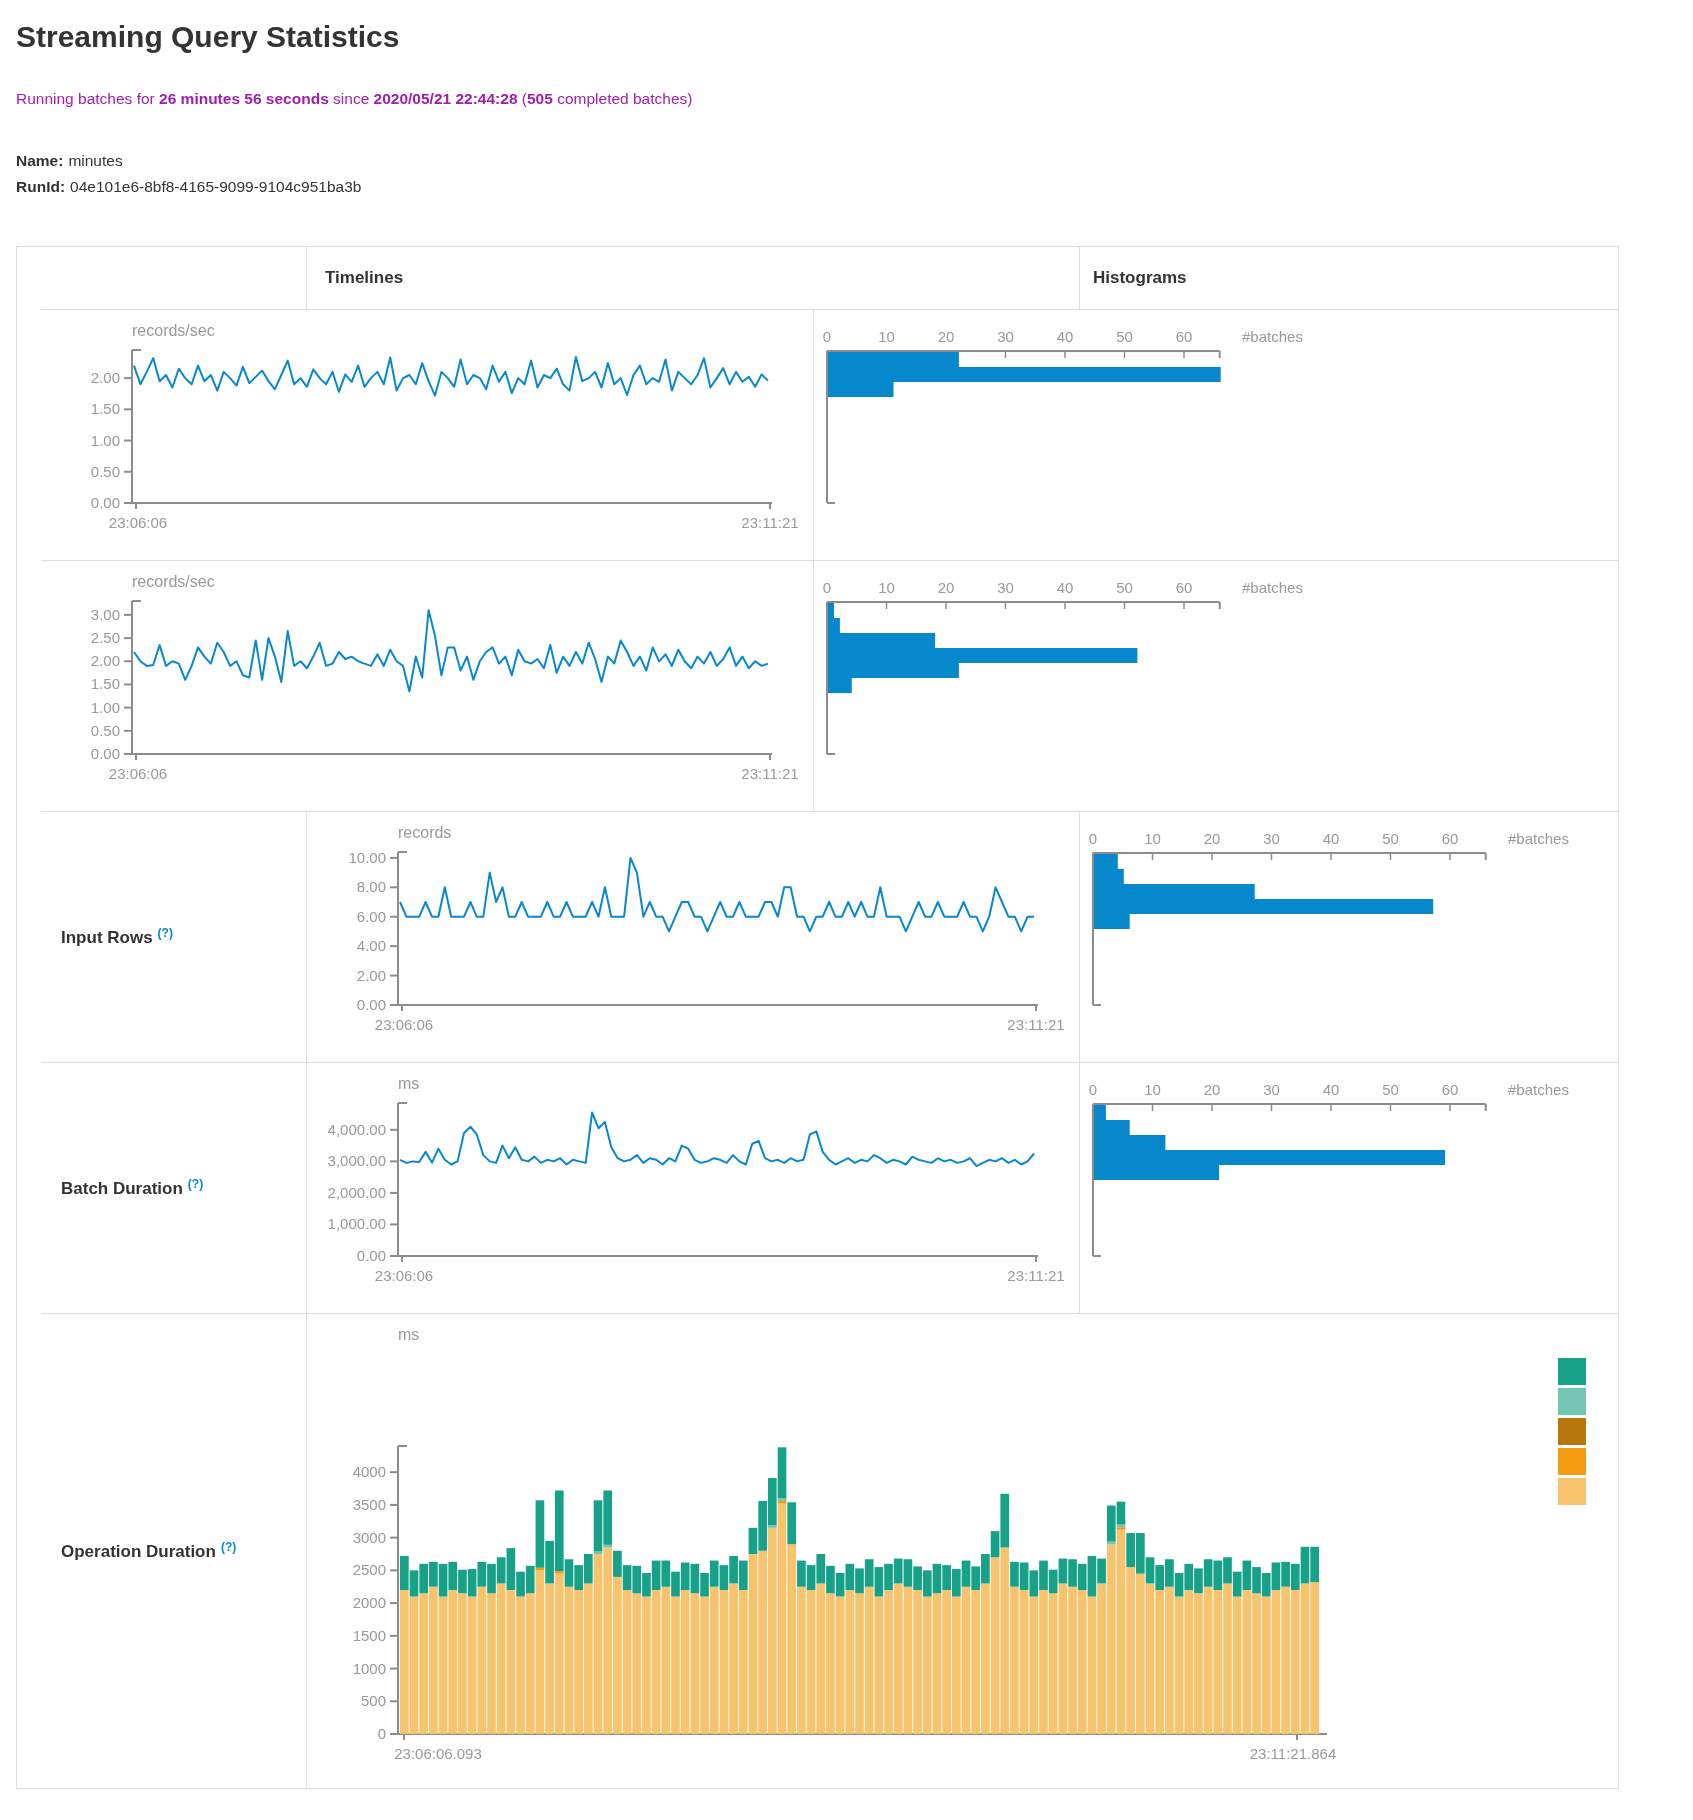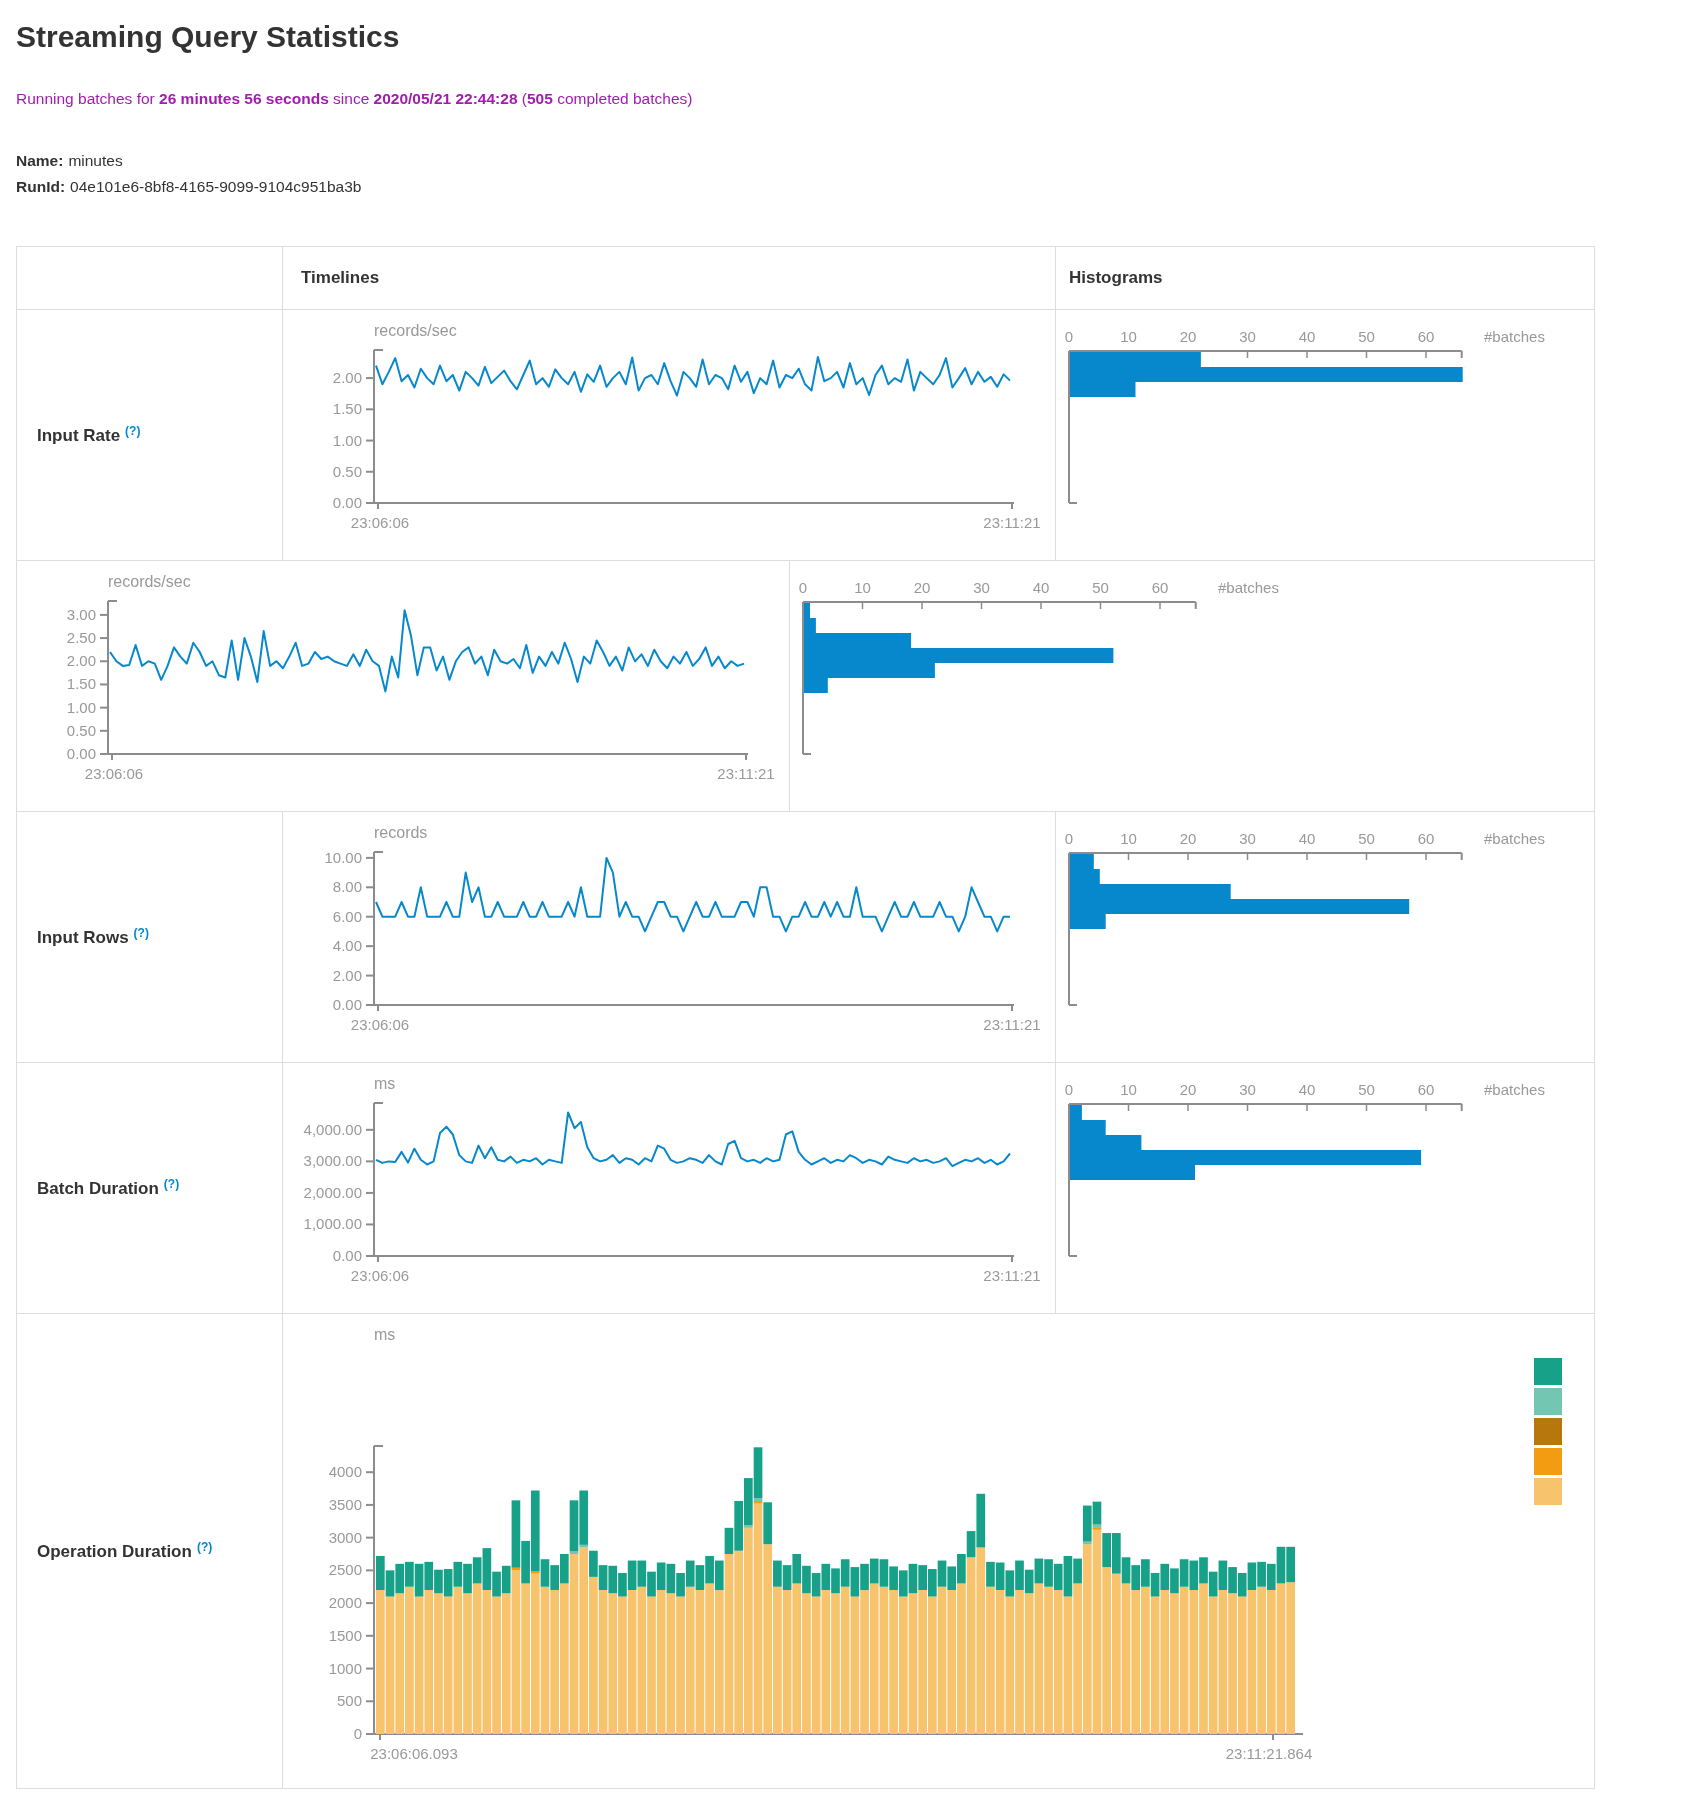--- a/index.html
+++ b/index.html
@@ -3,21 +3,21 @@
 <meta charset="utf-8">
 <style>
   html,body{margin:0;padding:0;background:#fff;}
   body{font-family:"Liberation Sans",sans-serif;color:#333;width:1693px;height:1820px;box-sizing:border-box;padding:12px 0 0 16px;}
   h2{font-size:30px;margin:8px 0 36px 0;font-weight:bold;color:#333;}
   .subtitle{font-size:15.5px;margin:0 0 40px 0;color:#a21caf;}
   .subtitle b{font-weight:bold;}
   .meta{margin:0 0 46px 0;font-size:15.5px;}
   .meta .meta-line{line-height:26px;}
   .meta b{font-weight:bold;margin-right:5px;}
-  .stats-table{width:1577px;border:1px solid #ddd;}
+  .stats-table{width:1577px;border:1px solid #ddd;padding-left:24px;}
   .t-row{display:flex;border-top:1px solid #ddd;}
   .t-row:first-child{border-top:none;}
   .cell{box-sizing:border-box;}
   .c-label{width:266px;border-right:1px solid #ddd;display:flex;align-items:center;padding-left:20px;}
   .c-tl{width:773px;border-right:1px solid #ddd;}
   .c-hist{width:538px;}
   .c-span{width:1311px;}
   .t-head{height:62px;}
   .t-head .c-tl,.t-head .c-hist{display:flex;align-items:center;font-weight:bold;font-size:17px;color:#333;}
   .t-head .c-tl{padding-left:18px;}
@@ -41,23 +41,20 @@
 </div>
 
 <div class="stats-table">
   <div class="t-row t-head">
     <div class="cell c-label"></div>
     <div class="cell c-tl">Timelines</div>
     <div class="cell c-hist">Histograms</div>
   </div>
 
   <div class="t-row metric-row">
-    <div class="cell c-label">
-      <div><span class="metric-label">Input Rate</span><span class="help-sup">(?)</span></div>
-    </div>
     <div class="cell c-tl">
       <svg width="772" height="250">
           <text x="91" y="26" text-anchor="start" font-size="16" fill="#999999">records/sec</text>
           <line x1="91" y1="40" x2="91" y2="193" stroke="#8c8c8c" stroke-width="2"></line>
           <line x1="91" y1="40" x2="100" y2="40" stroke="#8c8c8c" stroke-width="2"></line>
           <line x1="83" y1="193" x2="91" y2="193" stroke="#8c8c8c" stroke-width="2"></line>
           <text x="79" y="198" text-anchor="end" font-size="15" fill="#999999">0.00</text>
           <line x1="83" y1="161.77551020408163" x2="91" y2="161.77551020408163" stroke="#8c8c8c" stroke-width="2"></line>
           <text x="79" y="166.77551020408163" text-anchor="end" font-size="15" fill="#999999">0.50</text>
           <line x1="83" y1="130.55102040816325" x2="91" y2="130.55102040816325" stroke="#8c8c8c" stroke-width="2"></line>

